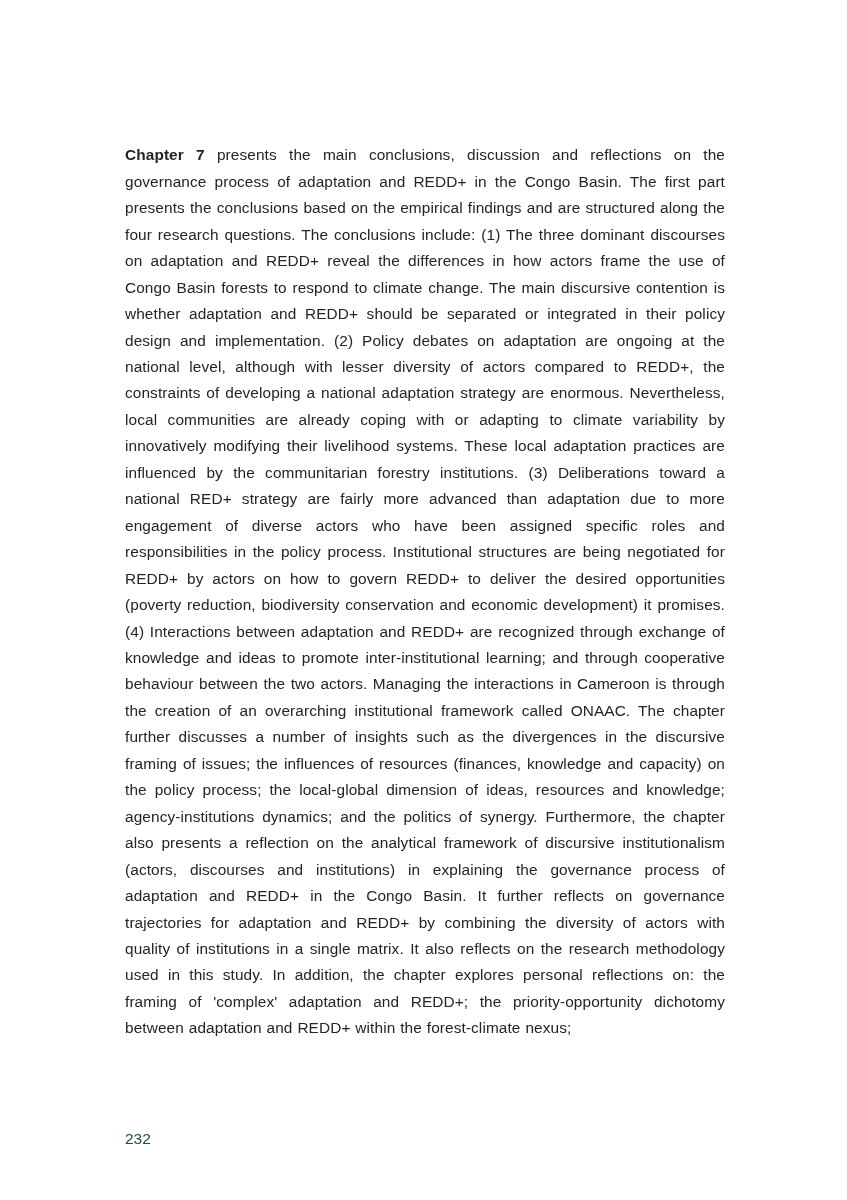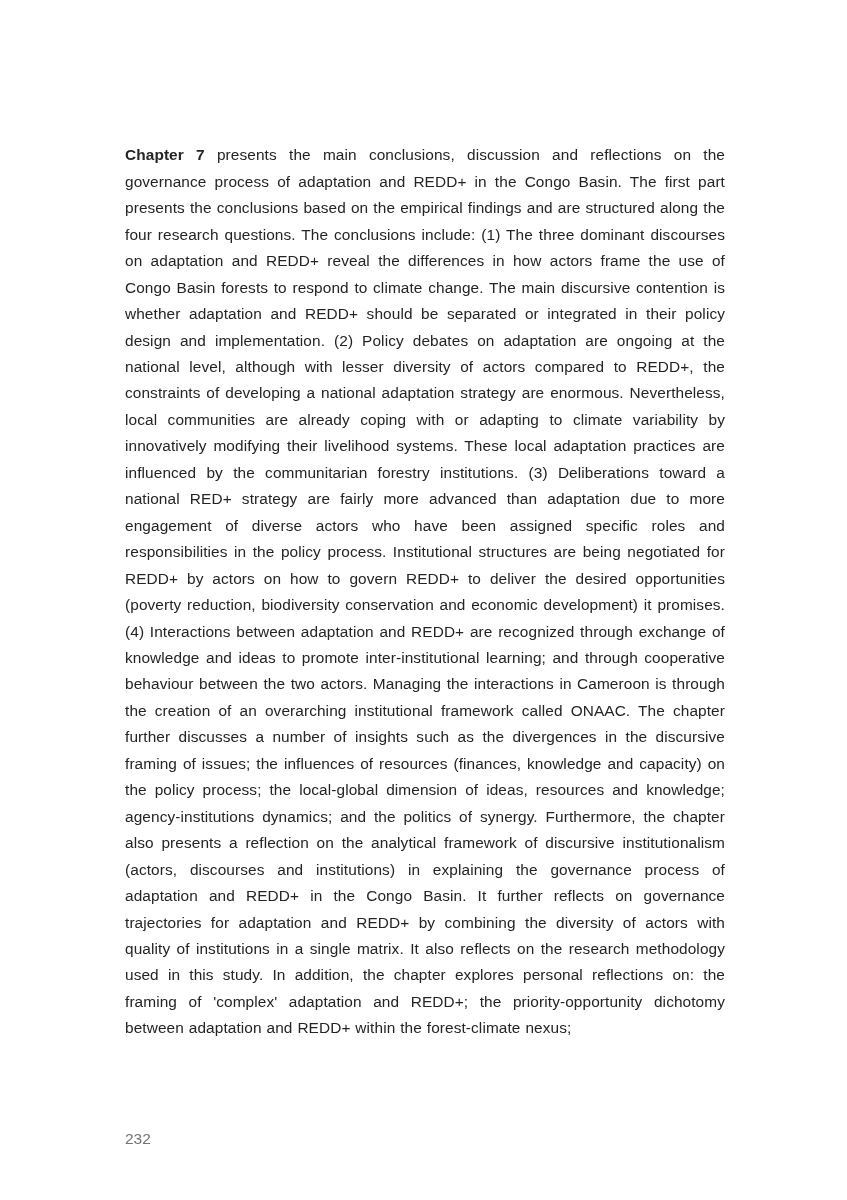--- a/index.html
+++ b/index.html
@@ -31,21 +31,21 @@
     color: #262324;
   }
   .lead-bold {
     font-weight: bold;
   }
   .page-number {
     position: absolute;
     left: 125px;
     top: 1130px;
     font-size: 15.5px;
-    color: #737373;
+    color: #14532d;
   }
 </style>
 </head>
 <body>
 
 <div class="page">
   <div class="text-block">
     <p class="body-paragraph"><span class="lead-bold">Chapter 7</span><span> presents the main conclusions, discussion and reflections on the governance process of adaptation and REDD+ in the Congo Basin. The first part presents the conclusions based on the empirical findings and are structured along the four research questions. The conclusions include: (1) The three dominant discourses on adaptation and REDD+ reveal the differences in how actors frame the use of Congo Basin forests to respond to climate change. The main discursive contention is whether adaptation and REDD+ should be separated or integrated in their policy design and implementation. (2) Policy debates on adaptation are ongoing at the national level, although with lesser diversity of actors compared to REDD+, the constraints of developing a national adaptation strategy are enormous. Nevertheless, local communities are already coping with or adapting to climate variability by innovatively modifying their livelihood systems. These local adaptation practices are influenced by the communitarian forestry institutions. (3) Deliberations toward a national RED+ strategy are fairly more advanced than adaptation due to more engagement of diverse actors who have been assigned specific roles and responsibilities in the policy process. Institutional structures are being negotiated for REDD+ by actors on how to govern REDD+ to deliver the desired opportunities (poverty reduction, biodiversity conservation and economic development) it promises. (4) Interactions between adaptation and REDD+ are recognized through exchange of knowledge and ideas to promote inter-institutional learning; and through cooperative behaviour between the two actors. Managing the interactions in Cameroon is through the creation of an overarching institutional framework called ONAAC. The chapter further discusses a number of insights such as the divergences in the discursive framing of issues; the influences of resources (finances, knowledge and capacity) on the policy process; the local-global dimension of ideas, resources and knowledge; agency-institutions dynamics; and the politics of synergy. Furthermore, the chapter also presents a reflection on the analytical framework of discursive institutionalism (actors, discourses and institutions) in explaining the governance process of adaptation and REDD+ in the Congo Basin. It further reflects on governance trajectories for adaptation and REDD+ by combining the diversity of actors with quality of institutions in a single matrix. It also reflects on the research methodology used in this study. In addition, the chapter explores personal reflections on: the framing of 'complex' adaptation and REDD+; the priority-opportunity dichotomy between adaptation and REDD+ within the forest-climate nexus;</span></p>
   </div>
   <div class="page-number">232</div>

